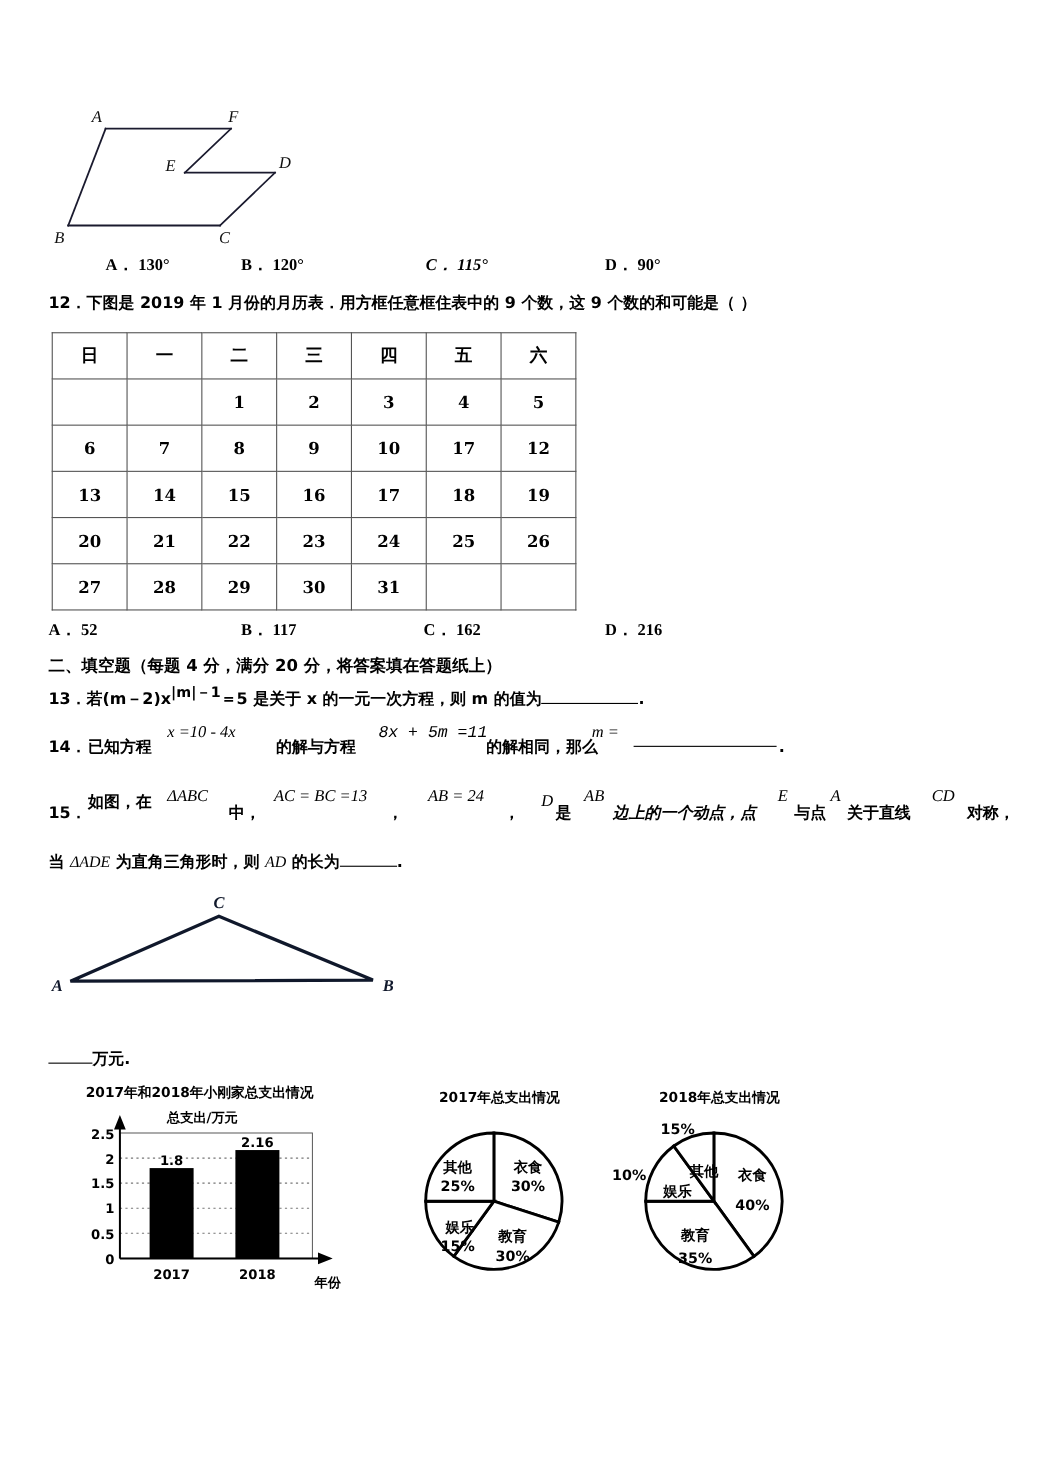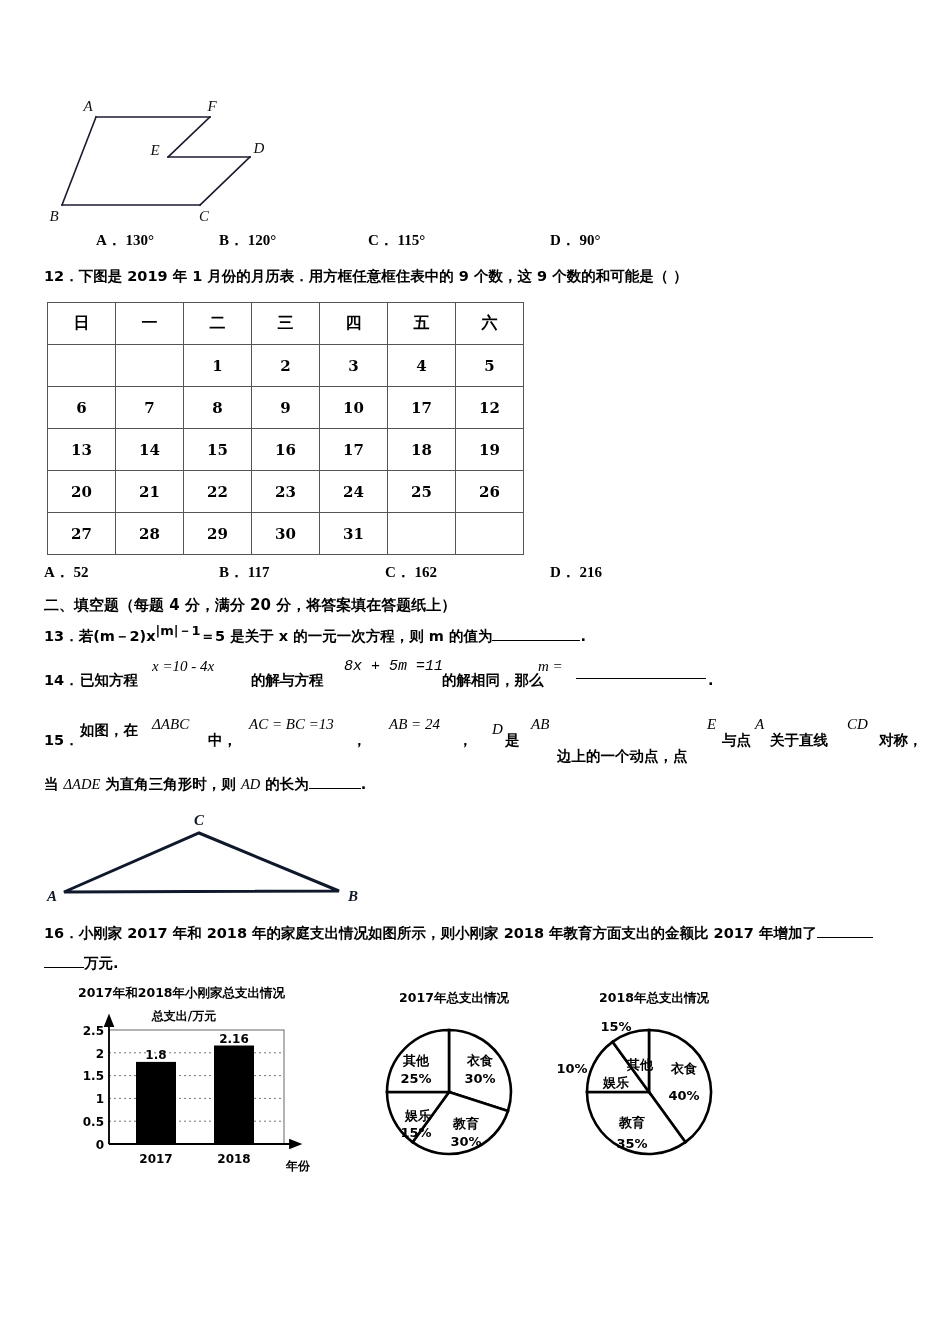--- a/index.html
+++ b/index.html
@@ -80,21 +80,21 @@
         <text x="219" y="58" text-anchor="middle">D</text>
         <text x="14" y="126" text-anchor="middle">B</text>
         <text x="164" y="126" text-anchor="middle">C</text>
       </g>
     </svg>
   </div>
 
   <div class="optrow" style="top:231px;">
     <span class="opt" style="left:16px;margin-left:36px;"><span>A．</span>&nbsp;<span>130°</span></span>
     <span class="opt" style="left:175px;"><span>B．</span>&nbsp;<span>120°</span></span>
-    <span class="opt" style="left:324px;"><span>C．</span>&nbsp;<span>115°</span></span>
+    <span class="opt" style="left:343px;font-style:italic;"><span>C．</span>&nbsp;<span>115°</span></span>
     <span class="opt" style="left:506px;"><span>D．</span>&nbsp;<span>90°</span></span>
   </div>
 
   <div class="qblock qline cn" style="top:266px;">
     <span>12．</span><span>下图是 2019 年 1 月份的月历表．用方框任意框住表中的 9 个数，这 9 个数的和可能是（ ）</span>
   </div>
 
   <table id="calendar">
     <tbody>
         <tr>
@@ -184,21 +184,21 @@
     <span class="qline cn" style="position:absolute;left:36px;top:4px;text-align:center;">如图，在 </span>
     <span class="mi" style="position:absolute;left:108px;top:0px;font-size:15px;">ΔABC</span>
     <span class="qline cn" style="position:absolute;left:164px;top:14px;"> 中，</span>
     <span class="mi" style="position:absolute;left:205px;top:0px;font-size:15px;">AC = BC =13</span>
     <span class="qline cn" style="position:absolute;left:308px;top:14px;"> ，</span>
     <span class="mi" style="position:absolute;left:345px;top:0px;font-size:15px;">AB = 24</span>
     <span class="qline cn" style="position:absolute;left:414px;top:14px;"> ，</span>
     <span class="mi" style="position:absolute;left:448px;top:5px;font-size:15px;">D</span>
     <span class="qline cn" style="position:absolute;left:461px;top:14px;"> 是 </span>
     <span class="mi" style="position:absolute;left:487px;top:0px;font-size:15px;">AB</span>
-    <span class="qline cn" style="position:absolute;left:513px;top:30px;"> 边上的一个动点，点 </span>
+    <span class="qline cn" style="position:absolute;left:513px;top:14px;font-style:italic;"> 边上的一个动点，点 </span>
     <span class="mi" style="position:absolute;left:663px;top:0px;font-size:15px;">E</span>
     <span class="qline cn" style="position:absolute;left:678px;top:14px;"> 与点 </span>
     <span class="mi" style="position:absolute;left:711px;top:0px;font-size:15px;">A</span>
     <span class="qline cn" style="position:absolute;left:726px;top:14px;"> 关于直线 </span>
     <span class="mi" style="position:absolute;left:803px;top:0px;font-size:15px;">CD</span>
     <span class="qline cn" style="position:absolute;left:835px;top:14px;"> 对称，</span>
   </div>
 
   <div class="qblock qline cn" style="top:774px;">
     <span>当 </span><span class="mi" style="font-weight:normal;">ΔADE</span><span> 为直角三角形时，则 </span><span class="mi" style="font-weight:normal;">AD</span><span> 的长为</span><span class="blank" style="width:52px;"></span><span>.</span>
@@ -210,23 +210,20 @@
         <polygon points="20,86 155,27 295,85"></polygon>
       </g>
       <g font-family="Liberation Serif, serif" font-style="italic" font-weight="bold" font-size="15" fill="#10182b">
         <text x="155" y="19" text-anchor="middle">C</text>
         <text x="8" y="95" text-anchor="middle">A</text>
         <text x="309" y="95" text-anchor="middle">B</text>
       </g>
     </svg>
   </div>
 
-  <div class="qblock qline cn" style="top:923px;">
-    <span>16．</span><span>小刚家 2017 年和 2018 年的家庭支出情况如图所示，则小刚家 2018 年教育方面支出的金额比 2017 年增加了</span><span class="blank" style="width:56px;"></span>
-  </div>
   <div class="qblock qline cn" style="top:953px;">
     <span class="blank" style="width:40px;"></span><span>万元.</span>
   </div>
 
   <div id="charts">
 
     <div id="barWrap">
       <div class="chartTitle">2017年和2018年小刚家总支出情况</div>
       <svg width="255" height="175" viewBox="0 0 255 175">
 

